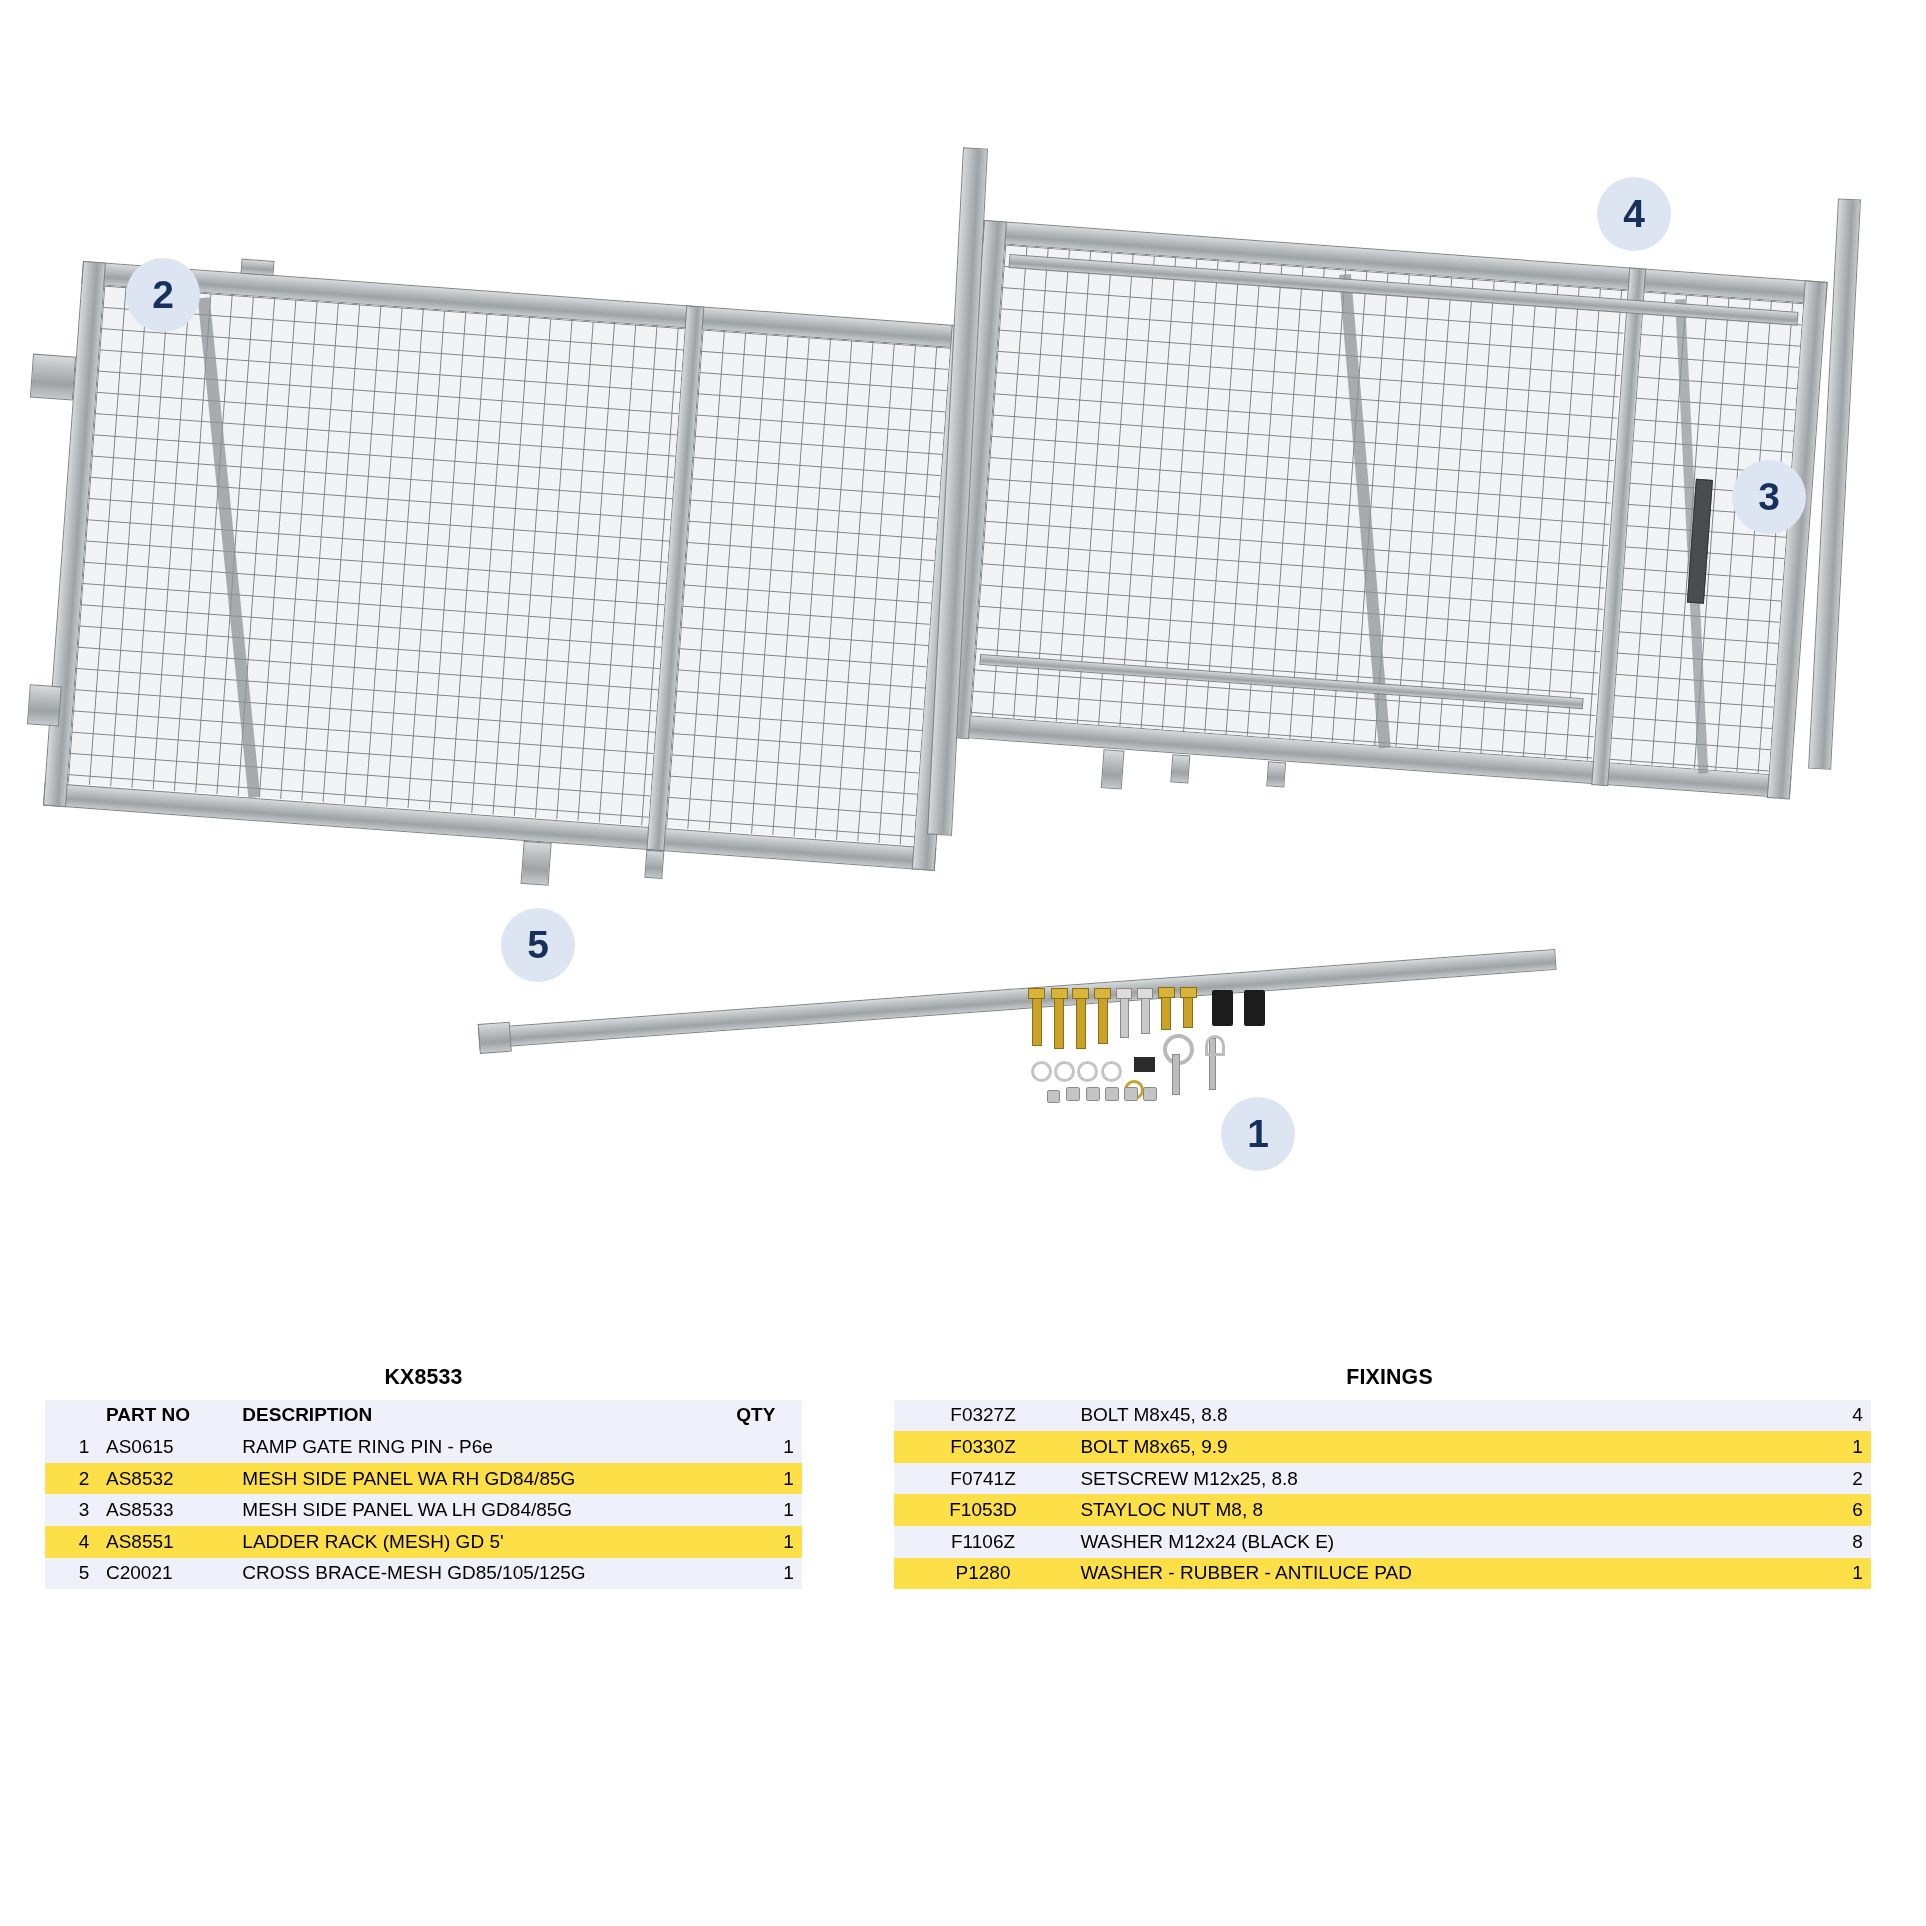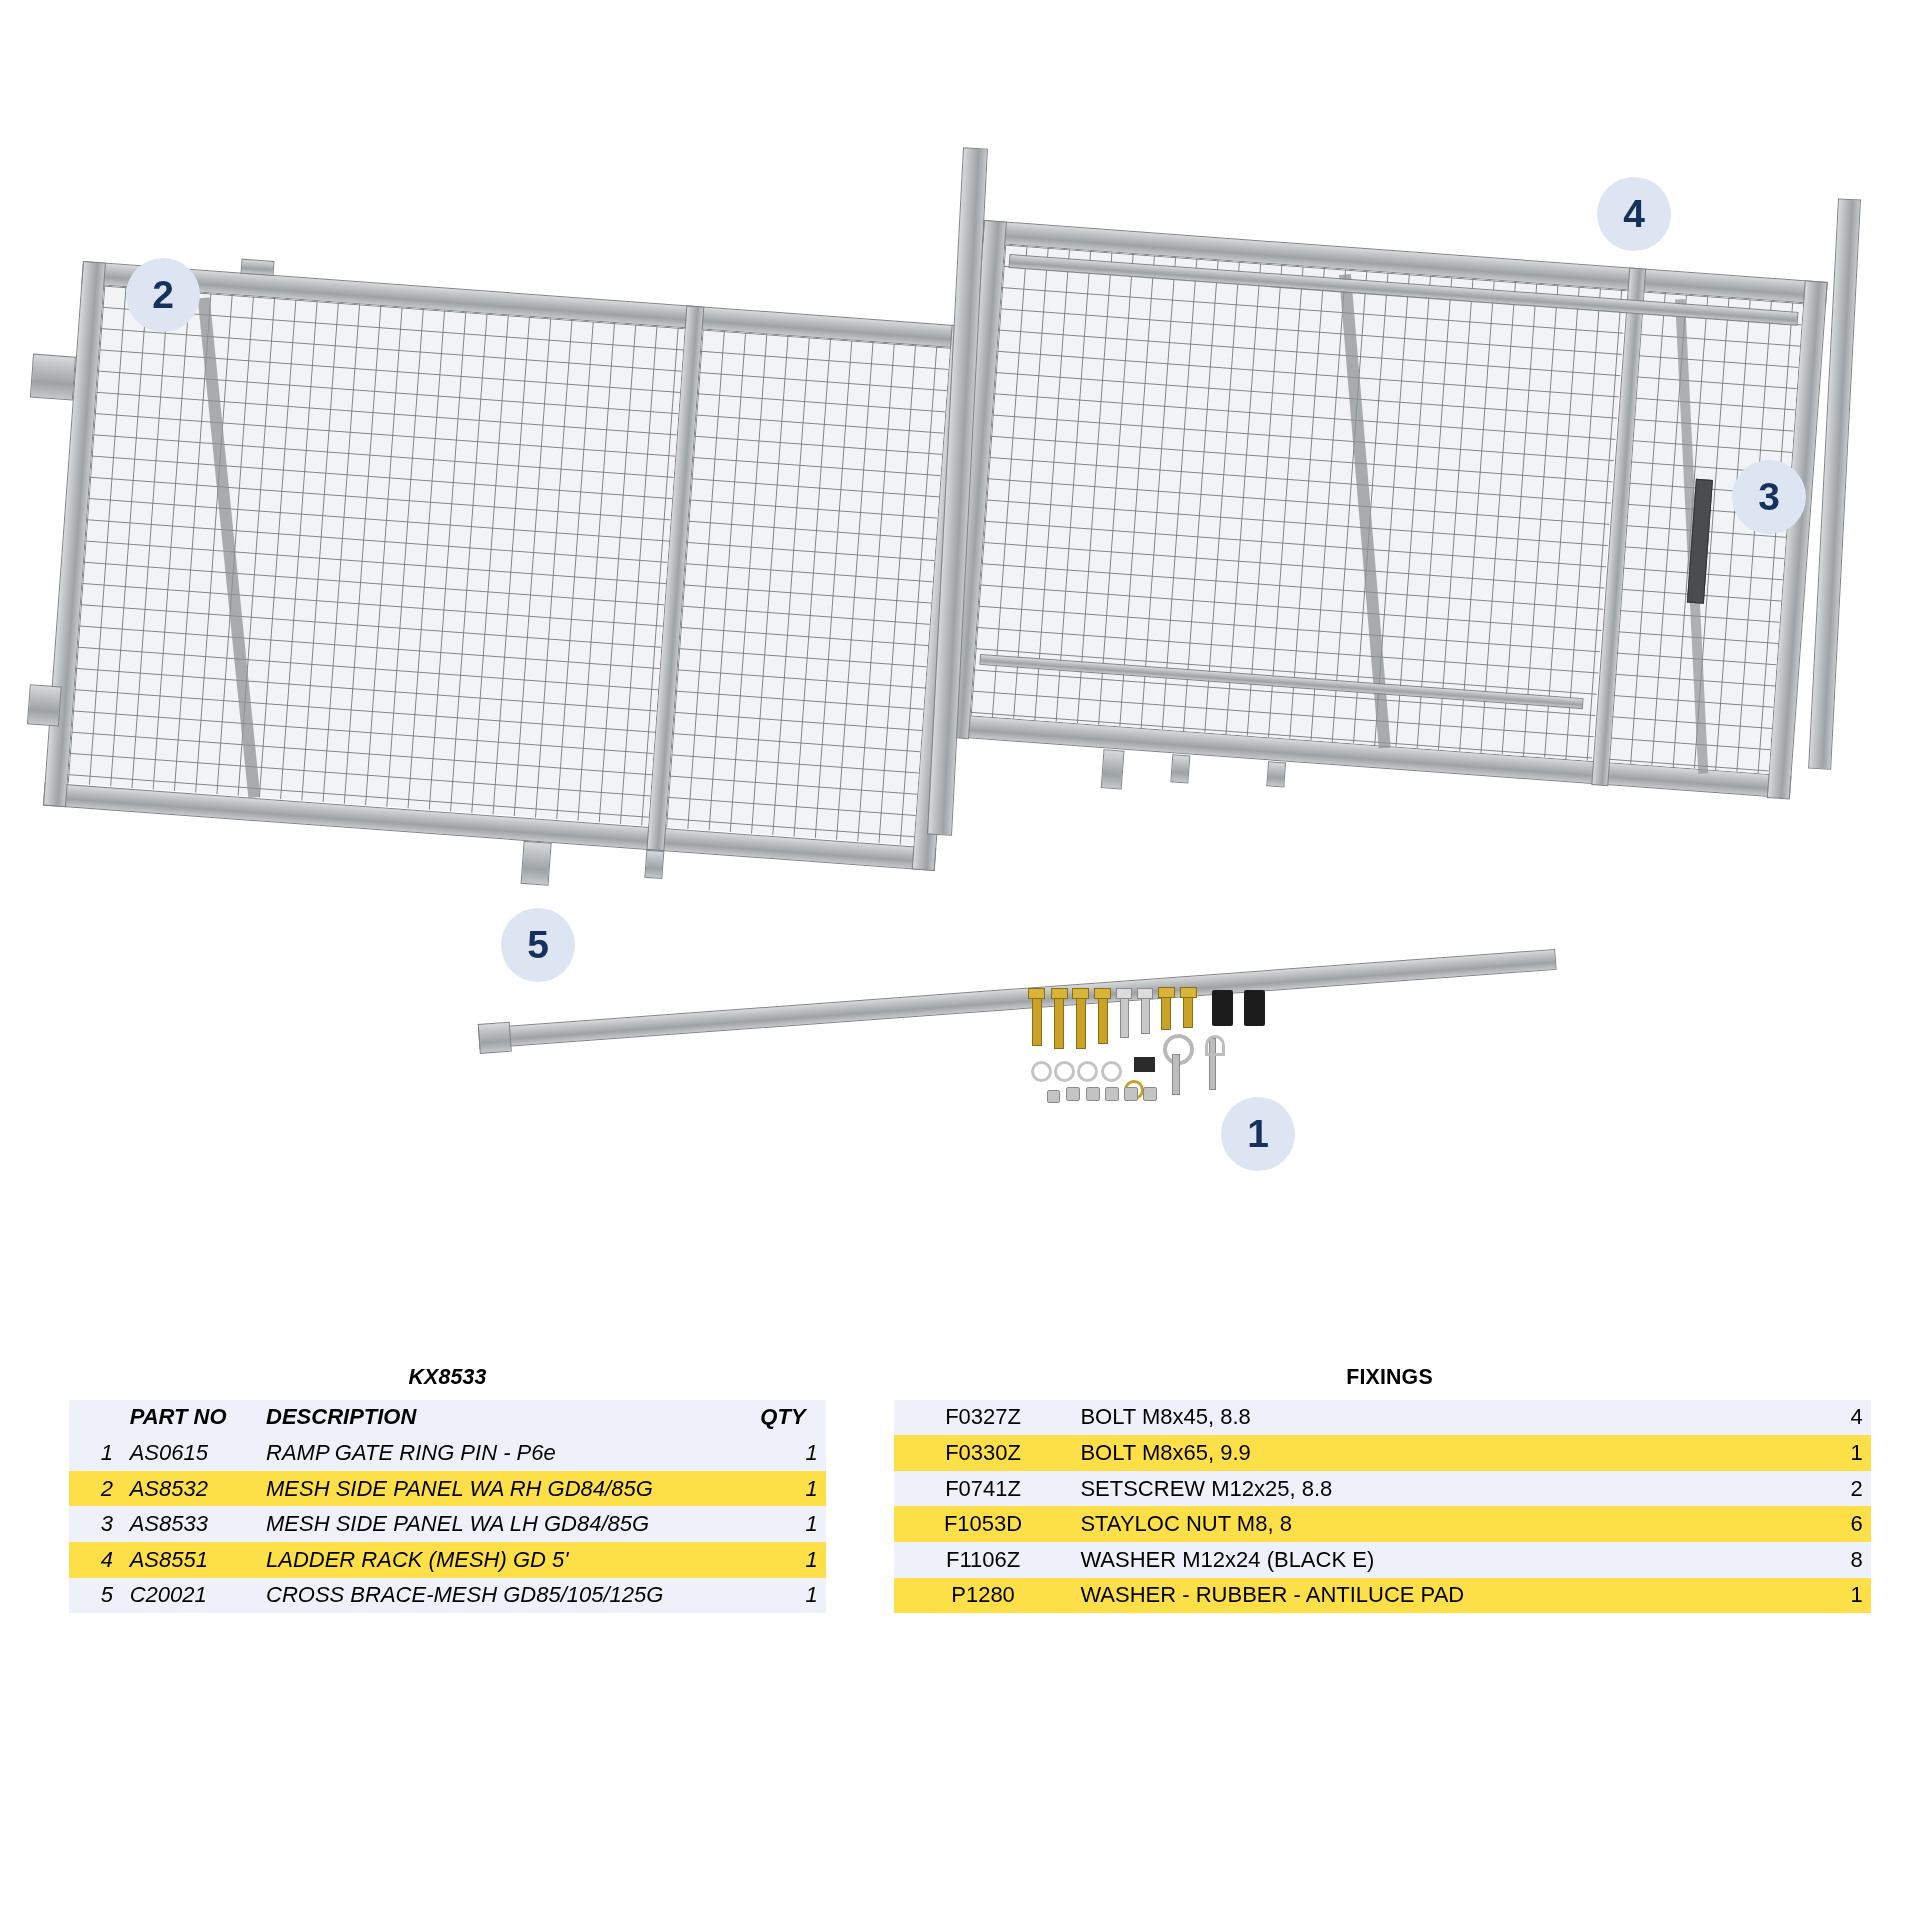--- a/index.html
+++ b/index.html
@@ -48,21 +48,21 @@
   }
   .table-title {
     text-align: center;
     font-size: 21.3px;
     font-weight: bold;
     margin-bottom: 9.6px;
     letter-spacing: 0.2px;
   }
   table.parts {
     border-collapse: collapse;
-    font-size: 22px;
+    font-size: 19px;
   }
   table.parts td, table.parts th {
     padding: 4.8px 8.3px;
     vertical-align: middle;
     white-space: nowrap;
   }
   table.parts th {
     font-weight: bold;
     text-align: left;
     background: #eef1f9;
@@ -211,21 +211,21 @@
     <div class="fixing" style="left:22px;top:110px;width:11px;height:11px;background:#c4c4c4;border:0.7px solid #8a8a8a;border-radius:2.1px;"></div>
   </div>
 
   <div class="callout" style="left:126px;top:258px;">2</div>
   <div class="callout" style="left:1597px;top:177px;">4</div>
   <div class="callout" style="left:1732px;top:460px;">3</div>
   <div class="callout" style="left:501px;top:908px;">5</div>
   <div class="callout" style="left:1221px;top:1097px;">1</div>
 </div>
 
-<div class="table-block" id="left-table" style="left:69px;top:1365px;width:757px;font-style:italic;">
+<div class="table-block" id="left-table" style="left:45px;top:1365px;width:757px;">
   <div class="table-title">KX8533</div>
   <table class="parts">
     <thead>
       <tr>
         <th class="col-idx"></th>
         <th class="col-part">PART NO</th>
         <th class="col-desc">DESCRIPTION</th>
         <th class="col-qty">QTY</th>
       </tr>
     </thead>

